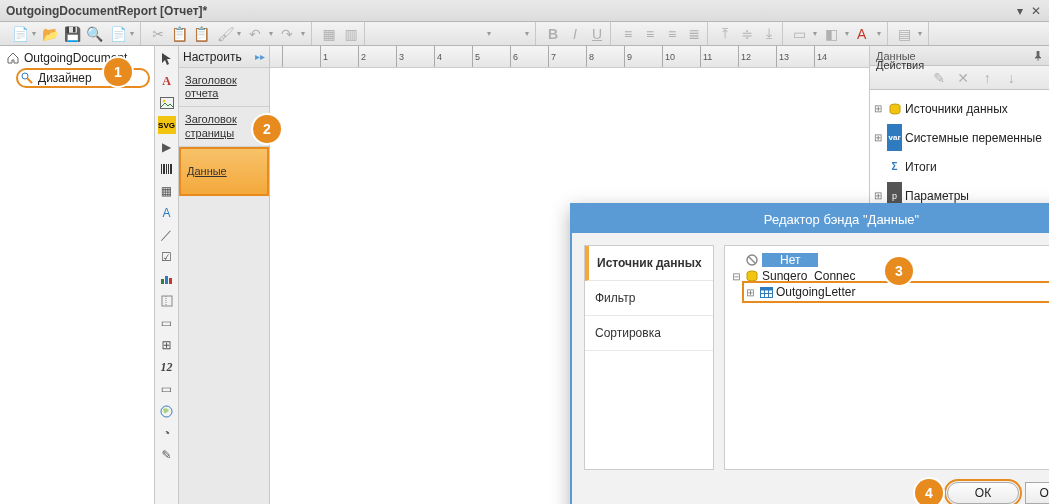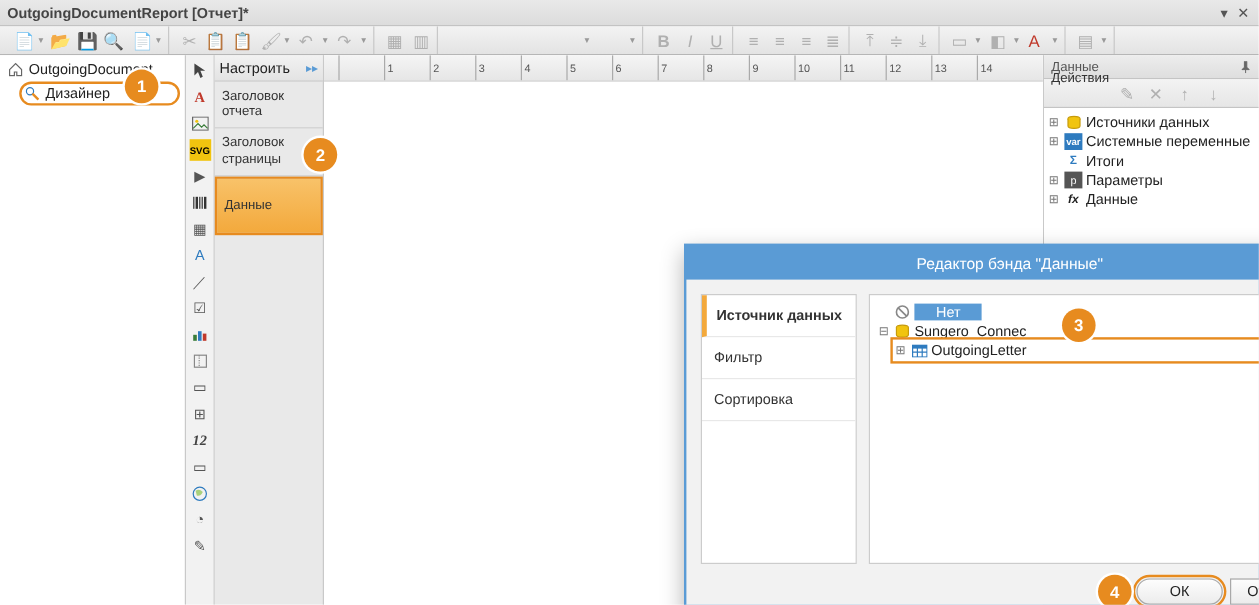--- a/index.html
+++ b/index.html
@@ -35,41 +35,41 @@
   .toolbox { width:24px; background:#f2f2f2; border-right:1px solid #c9c9c9; display:flex; flex-direction:column; align-items:center; gap:4px; padding-top:4px; }
   .toolbox .tx { width:18px; height:18px; display:flex; align-items:center; justify-content:center; font-size:12px; color:#555; }
   .toolbox .tx.a { color:#c0392b; font-family:Georgia,serif; font-weight:bold; }
   .toolbox .tx.svg { background:#f1c40f; color:#000; font-size:8px; font-weight:bold; }
   .toolbox .tx.num { font-family:Georgia,serif; font-style:italic; font-weight:bold; color:#444; }
 
   
   .bands { width:91px; background:#e9e9e9; border-right:1px solid #c9c9c9; display:flex; flex-direction:column; }
   .bands .bhead { height:22px; display:flex; align-items:center; justify-content:space-between; padding:0 4px; border-bottom:1px solid #ccc; background:linear-gradient(#f2f2f2,#e3e3e3); }
   .bands .bhead .arrows { color:#5a9bd5; font-size:10px; }
-  .bands .bsec { padding:6px 6px; border-bottom:1px solid #d0d0d0; font-size:11px; color:#333; line-height:1.2; }
+  .bands .bsec { padding:6px 6px; border-bottom:1px solid #d0d0d0; font-size:11px; color:#333; line-height:1.2;text-decoration:underline; }
   .bands .bsec.active { background:linear-gradient(#f8c269,#f3a93c); border:2px solid #e78b1f; }
   .bands .spacer { flex:1; }
 
   
   .design { flex:1; position:relative; background:#fff; display:flex; flex-direction:column; min-width:0; }
   .ruler { height:22px; background:linear-gradient(#f5f5f5,#e6e6e6); border-bottom:1px solid #ccc; display:flex; align-items:flex-end; overflow:hidden; position:relative; }
   .ruler .ticks { position:absolute; left:12px; bottom:0; right:0; height:100%; display:flex; }
   .tick { width:38px; border-left:1px solid #aaa; position:relative; font-size:9px; color:#555; }
   .tick span { position:absolute; left:2px; bottom:5px; }
   .surface { flex:1; background:#fff; background-image:radial-gradient(#d6d6d6 0.5px, transparent 0.5px); background-size:8px 8px; background-position:6px 2px; }
 
   
   .datapanel { width:180px; border-left:1px solid #c9c9c9; background:#f7f7f7; display:flex; flex-direction:column; }
   .datapanel .dphead { height:20px; background:linear-gradient(#ededed,#dedede); border-bottom:1px solid #c4c4c4; display:flex; align-items:center; justify-content:space-between; padding:0 6px; font-size:11px; color:#555; }
   .datapanel .dptool { height:24px; background:linear-gradient(#f3f3f3,#e6e6e6); border-bottom:1px solid #c4c4c4; display:flex; align-items:center; gap:6px; padding:0 6px; font-size:11px; color:#333; }
   .datapanel .dptool .act { display:flex; align-items:center; gap:16px;flex-direction:column; }
   .datapanel .dptree { flex:1; padding:4px 2px; font-size:12px; color:#222; background:#fff; }
   .dprow { display:flex; align-items:center; gap:3px; padding:1px 2px; }
   .dprow .exp { width:10px; color:#787878; font-size:10px; }
-  .dprow .ico { width:15px; height:14px; display:inline-flex; align-items:center; justify-content:center; font-size:10px; }
+  .dprow .ico { width:15px; height:27px; display:inline-flex; align-items:center; justify-content:center; font-size:10px; }
   .datapanel .dptabs { height:22px; background:linear-gradient(#ededed,#dedede); border-top:1px solid #c4c4c4; display:flex; align-items:center; justify-content:flex-end; font-size:11px; }
   .dptab { display:flex; align-items:center; gap:3px; height:100%; padding:0 6px; border-left:1px solid #c4c4c4; background:#e9e9e9; }
   .dptab.active { background:#f8f8f8; }
 
   
   .modal { position:absolute; left:300px; top:157px; width:543px; height:315px; background:#5a9bd5; padding:2px; box-shadow:0 6px 18px rgba(0,0,0,0.3); z-index:30; }
   .modal .mtitle { height:28px; display:flex; align-items:center; justify-content:center; position:relative; color:#fff; font-size:13px; }
   .modal .mbody { position:absolute; left:2px; right:2px; top:30px; bottom:2px; background:#f2f2f2; display:flex; flex-direction:column; }
   .modal .mmain { flex:1; display:flex; padding:12px 12px 0 12px; gap:10px; min-height:0; }
   .modal .mside { width:130px; background:#fff; border:1px solid #ccc; display:flex; flex-direction:column; }

